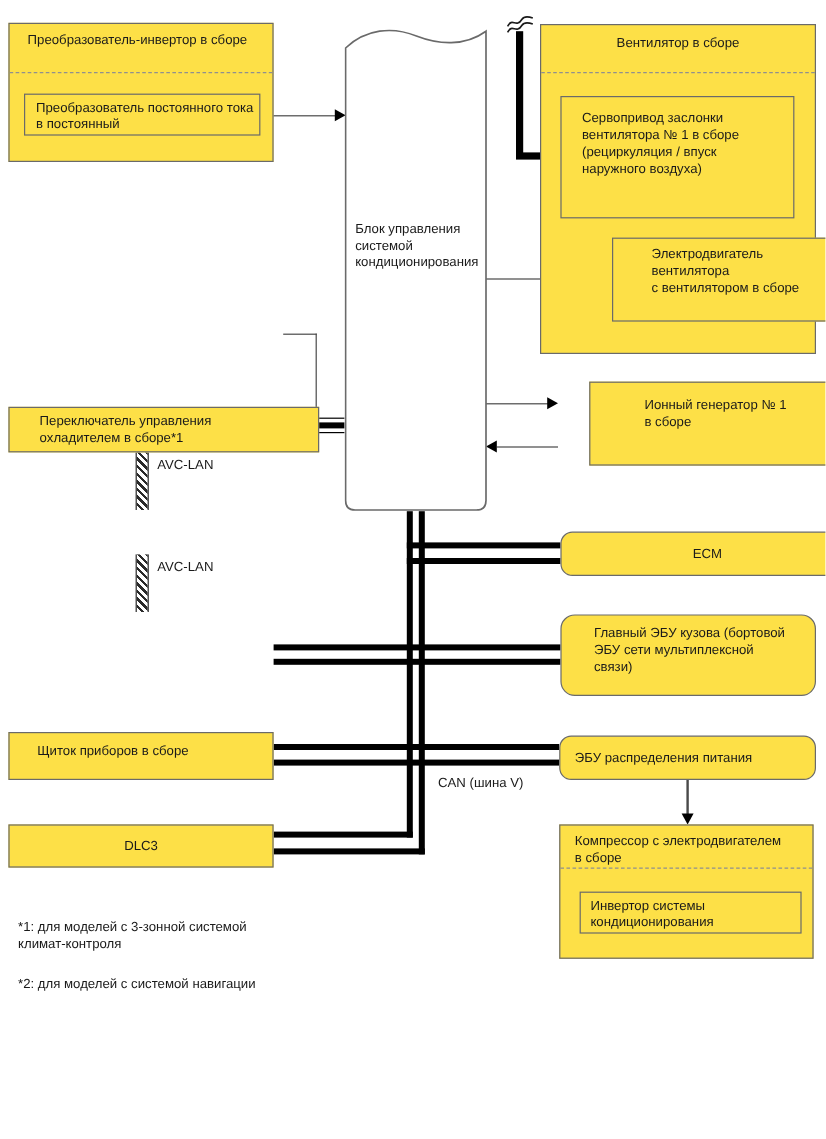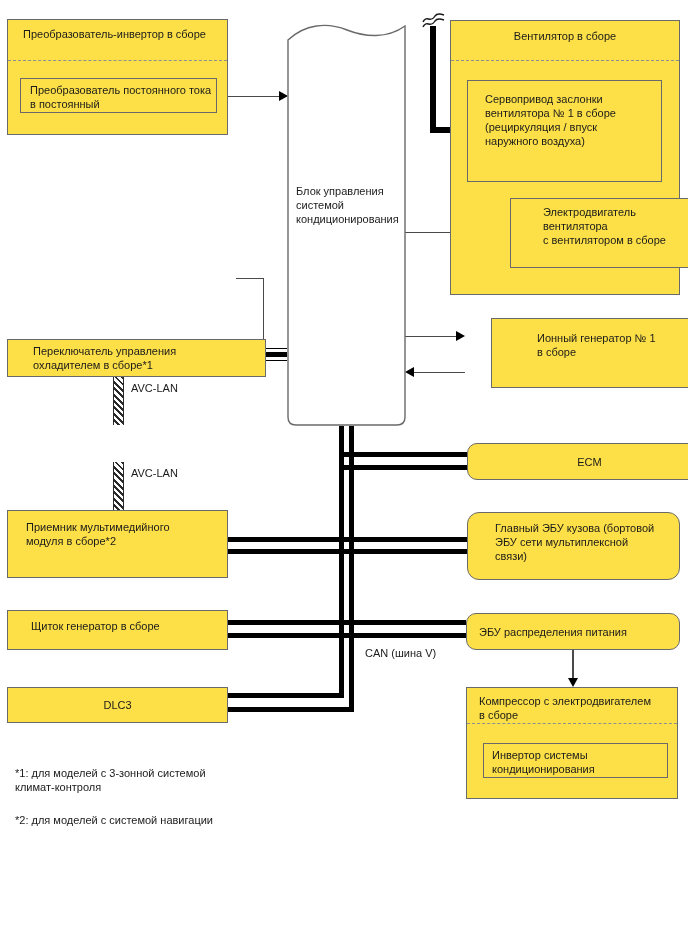--- a/index.html
+++ b/index.html
@@ -137,27 +137,23 @@
     <div class="txt" style="padding:4px 4px 0 8px;">Инвертор системы
 кондиционирования</div>
   </div>
 
   <div class="box" style="left:7px;top:339px;width:259px;height:38px;">
     <div class="txt" style="padding:4px 4px 0 25px;">Переключатель управления
 охладителем в сборе*1</div>
   </div>
 
 
-  <div class="box" style="left:7px;top:510px;width:221px;height:68px;">
-    <div class="txt" style="padding:9px 4px 0 18px;">Приемник мультимедийного
-модуля в сборе*2</div>
-  </div>
 
   <div class="box" style="left:7px;top:610px;width:221px;height:40px;">
-    <div class="txt" style="padding:8px 0 0 23px;">Щиток генератор в сборе</div>
+    <div class="txt" style="padding:8px 0 0 23px;">Щиток приборов в сборе</div>
   </div>
 
   <div class="box" style="left:7px;top:687px;width:221px;height:36px;">
     <div class="txt center-title" style="padding-top:10px;">DLC3</div>
   </div>
 
   <div class="txt abs" style="left:131px;top:381px;">AVC-LAN</div>
   <div class="txt abs" style="left:131px;top:466px;">AVC-LAN</div>
   <div class="txt abs" style="left:365px;top:646px;">CAN (шина V)</div>
 

